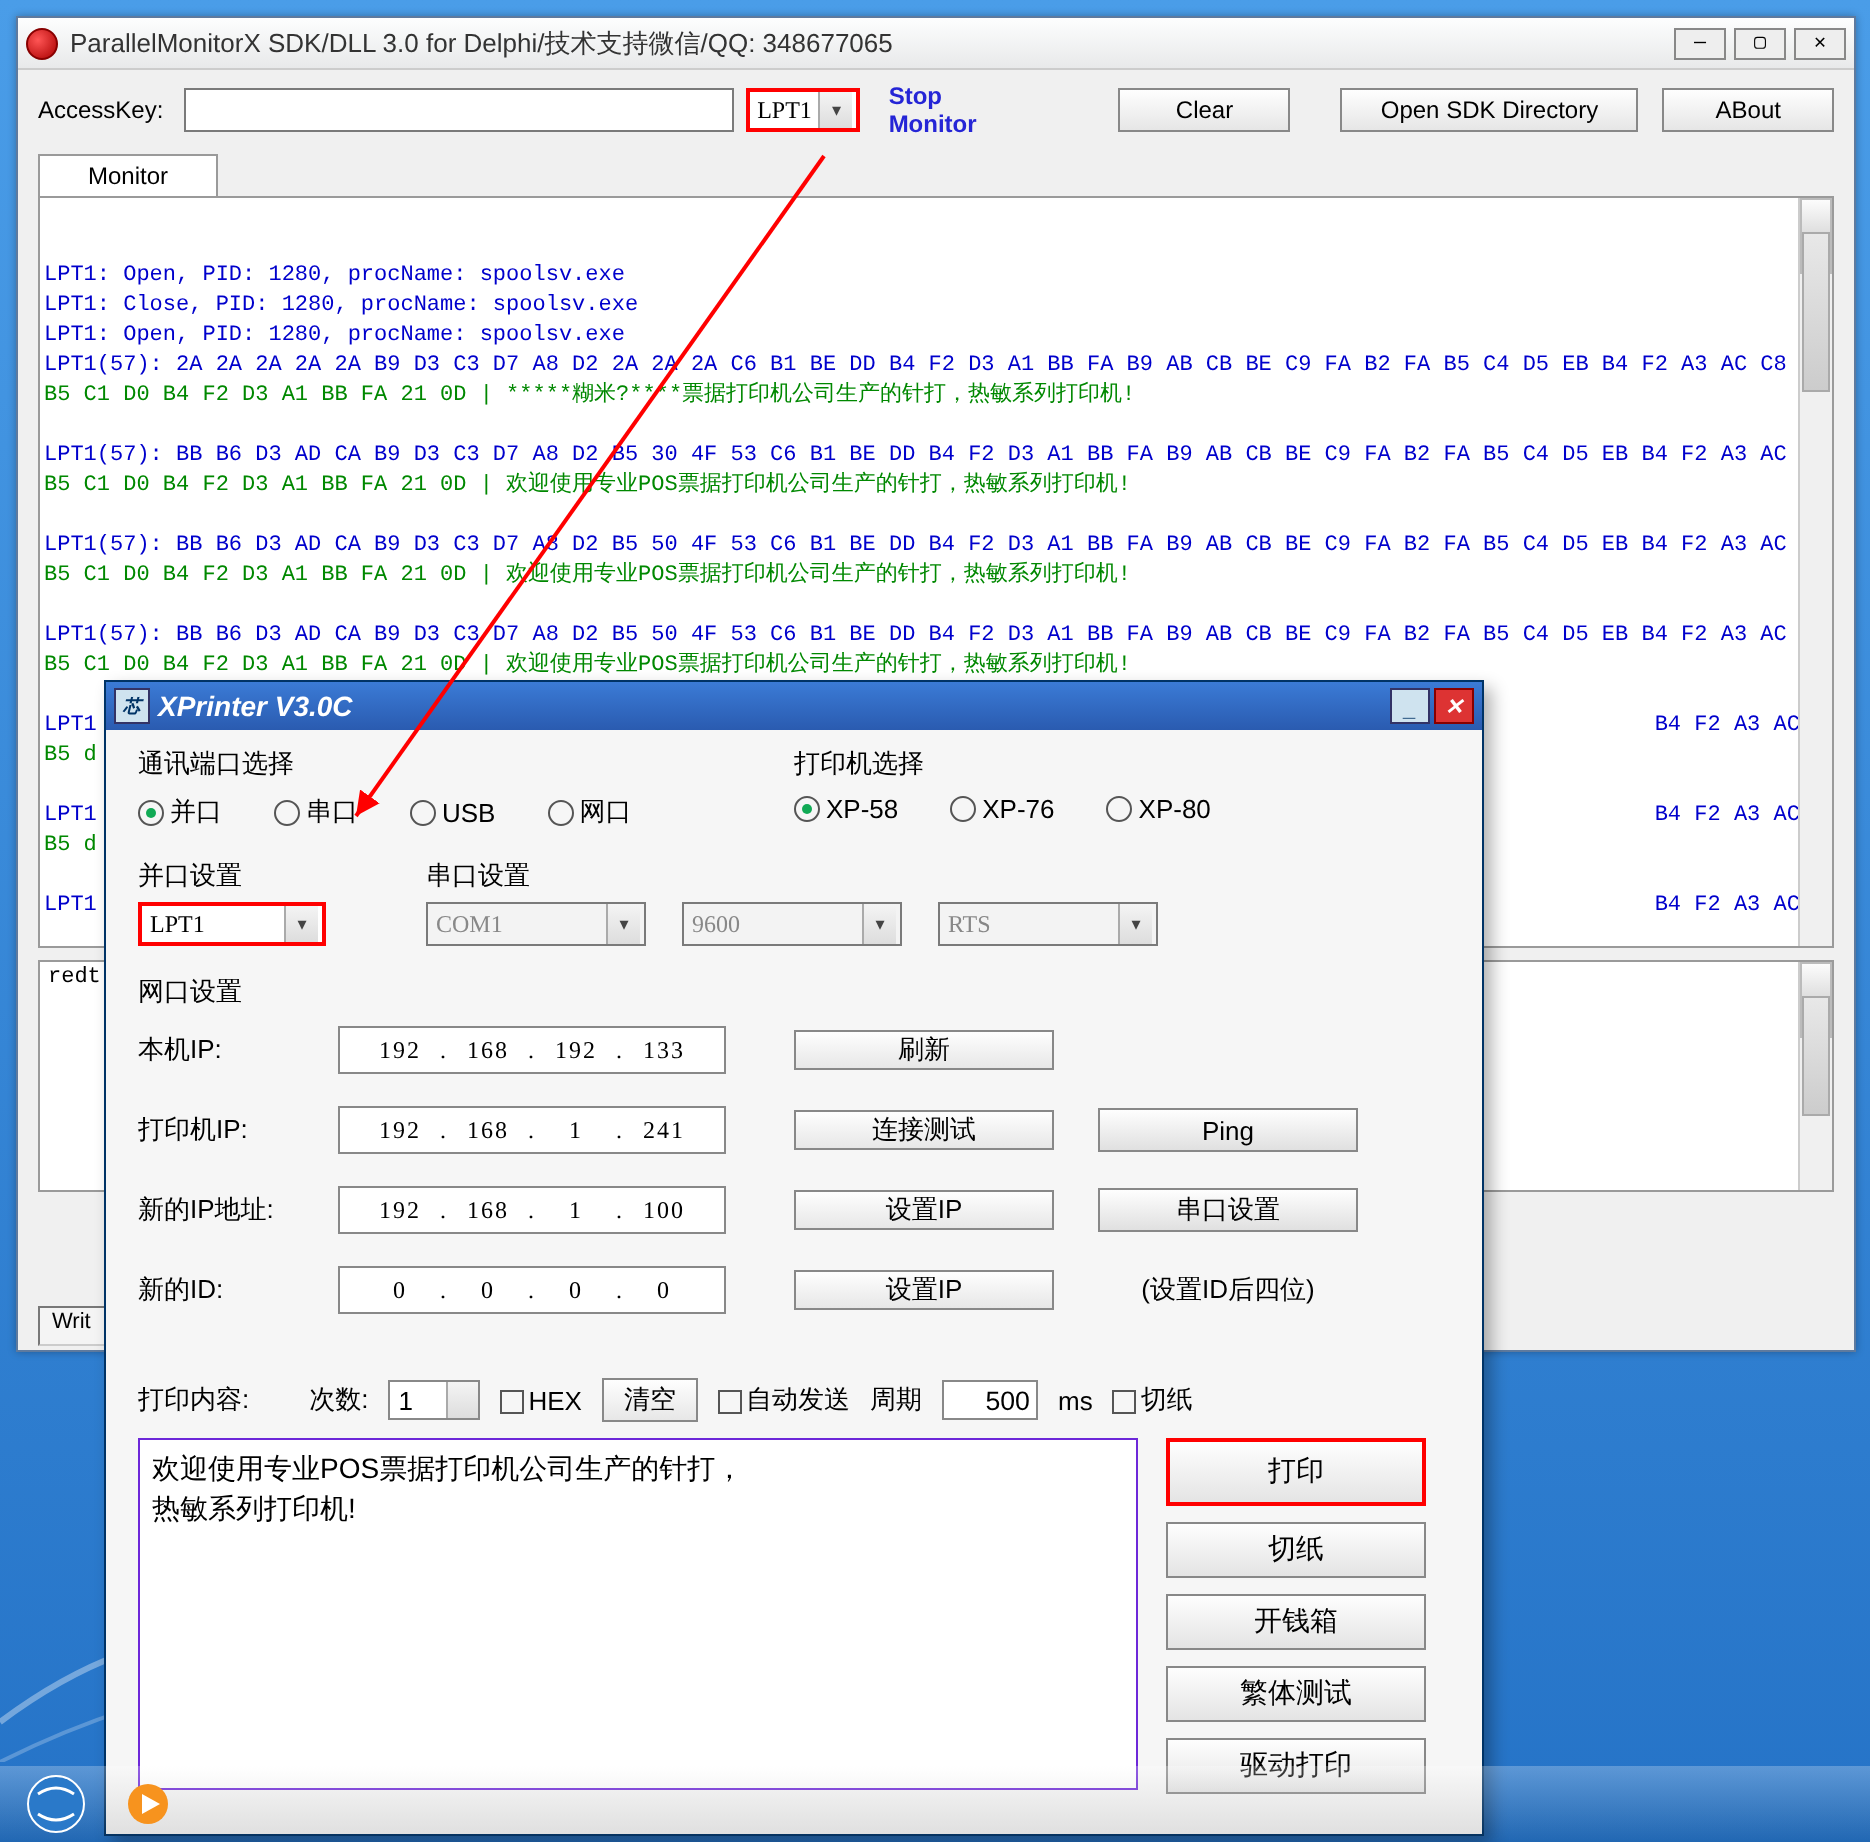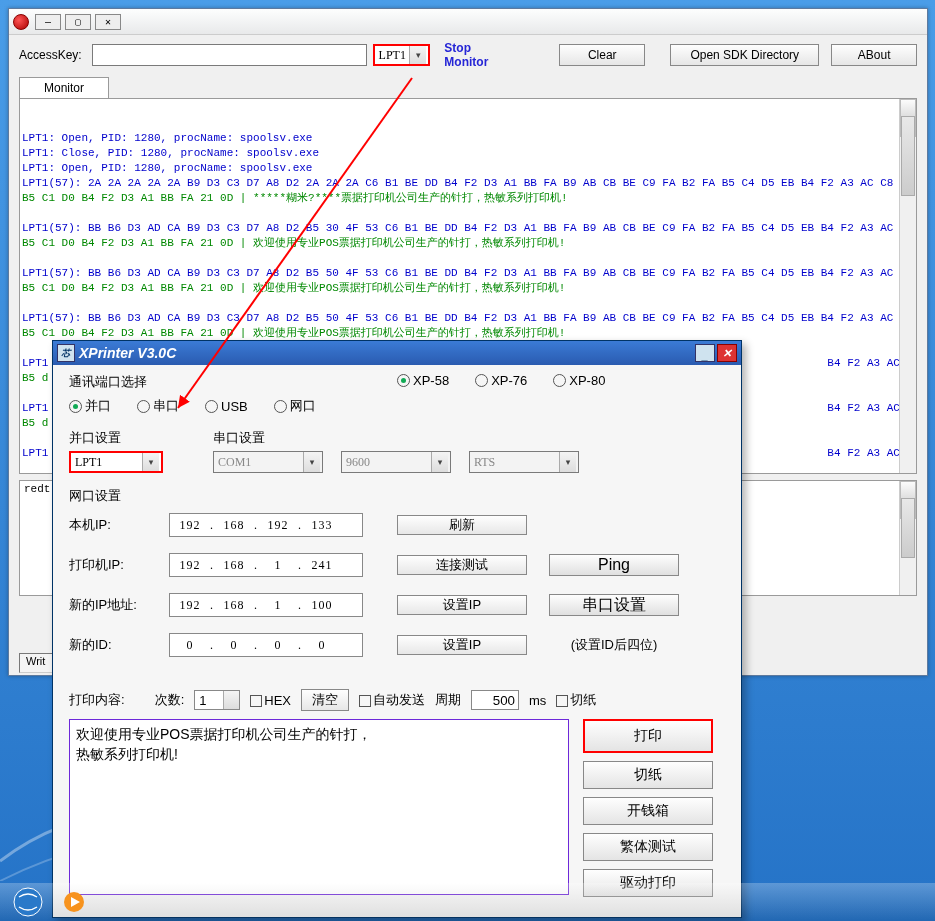--- a/index.html
+++ b/index.html
@@ -57,25 +57,25 @@
 
   .settings-row { display: flex; gap: 50px; margin-top: 14px; }
   .settings-col .lbl { font-size: 13px; margin-bottom: 4px; display: block; }
   .combo-wide { width: 94px; }
   .combo-wide2 { width: 110px; }
   .combo.disabled { background: #f3f3f3; color: #888; }
 
   .net-section { margin-top: 14px; }
   .net-row { display: flex; align-items: center; height: 40px; }
   .net-row .nk { width: 100px; font-size: 13px; }
-  .ip-field { width: 194px; height: 24px; border: 1px solid #888; background: #fff; display: flex; align-items: center; font-family: Tahoma; font-size: 12px; letter-spacing: 1px; }
+  .ip-field { width: 194px; height: 24px; border: 1px solid #888; background: #fff; display: flex; align-items: center; justify-content: center; font-family: Tahoma; font-size: 12px; letter-spacing: 1px; }
   .ip-field .oct { width: 40px; text-align: center; }
   .ip-field .dot { }
   .mid-btn { width: 130px; height: 20px; margin-left: 34px; border: 1px solid #888; background: linear-gradient(#fefefe,#e7e7e7); font-size: 13px; }
-  .right-btn { width: 130px; height: 22px; margin-left: 22px; border: 1px solid #888; background: linear-gradient(#fefefe,#e0e0e0); font-size: 16px; }
+  .right-btn { width: 130px; height: 22px; margin-left: 22px; border: 1px solid #888; background: linear-gradient(#fefefe,#e0e0e0); font-size: 13px; }
   .right-text { margin-left: 22px; font-size: 13px; width: 130px; text-align: center; }
 
   .print-section { margin-top: 18px; padding-top: 6px; }
   .print-top { display: flex; align-items: center; gap: 10px; font-size: 13px; }
   .spinner { width: 46px; height: 20px; border: 1px solid #888; background: #fff; display: inline-flex; align-items: center; padding-left: 4px; position: relative; }
   .spinner::after { content: ""; position: absolute; right: 0; top: 0; bottom: 0; width: 15px; background: linear-gradient(#f4f4f4,#ddd); border-left: 1px solid #aaa; }
   .chk { width: 12px; height: 12px; border: 1px solid #555; display: inline-block; vertical-align: middle; margin-right: 2px; }
   .small-btn { height: 22px; padding: 0 10px; border: 1px solid #888; background: linear-gradient(#fefefe,#e7e7e7); font-size: 13px; }
   .num-field { width: 48px; height: 20px; border: 1px solid #888; background: #fff; text-align: right; padding-right: 3px; }
 
@@ -98,20 +98,21 @@
 <body>
 
 <svg class="swirl" viewBox="0 0 300 200">
   <path d="M0,180 Q80,120 160,140 T300,80" stroke="rgba(255,255,255,0.6)" stroke-width="3" fill="none"></path>
   <path d="M0,200 Q100,150 200,155 T320,110" stroke="rgba(255,255,255,0.4)" stroke-width="2" fill="none"></path>
 </svg>
 
 <div class="main-window">
   <div class="titlebar">
     <span class="app-icon"></span>
+    <span class="title-text">ParallelMonitorX SDK/DLL 3.0 for Delphi/技术支持微信/QQ: 348677065</span>
     <div class="win-controls">
       <span class="win-btn">—</span>
       <span class="win-btn">▢</span>
       <span class="win-btn">✕</span>
     </div>
   </div>
 
   <div class="toolbar-row">
     <label>AccessKey:</label>
     <input class="access-field" value="" style="">
@@ -173,20 +174,21 @@
               <span class="radio"></span>
               <span>USB</span>
             </span>
           <span class="radio-item">
               <span class="radio"></span>
               <span>网口</span>
             </span>
         </div>
       </div>
       <div class="group">
+        <span class="group-label">打印机选择</span>
         <div class="radio-row">
           <span class="radio-item">
               <span class="radio checked"></span>
               <span>XP-58</span>
             </span>
           <span class="radio-item">
               <span class="radio"></span>
               <span>XP-76</span>
             </span>
           <span class="radio-item">

